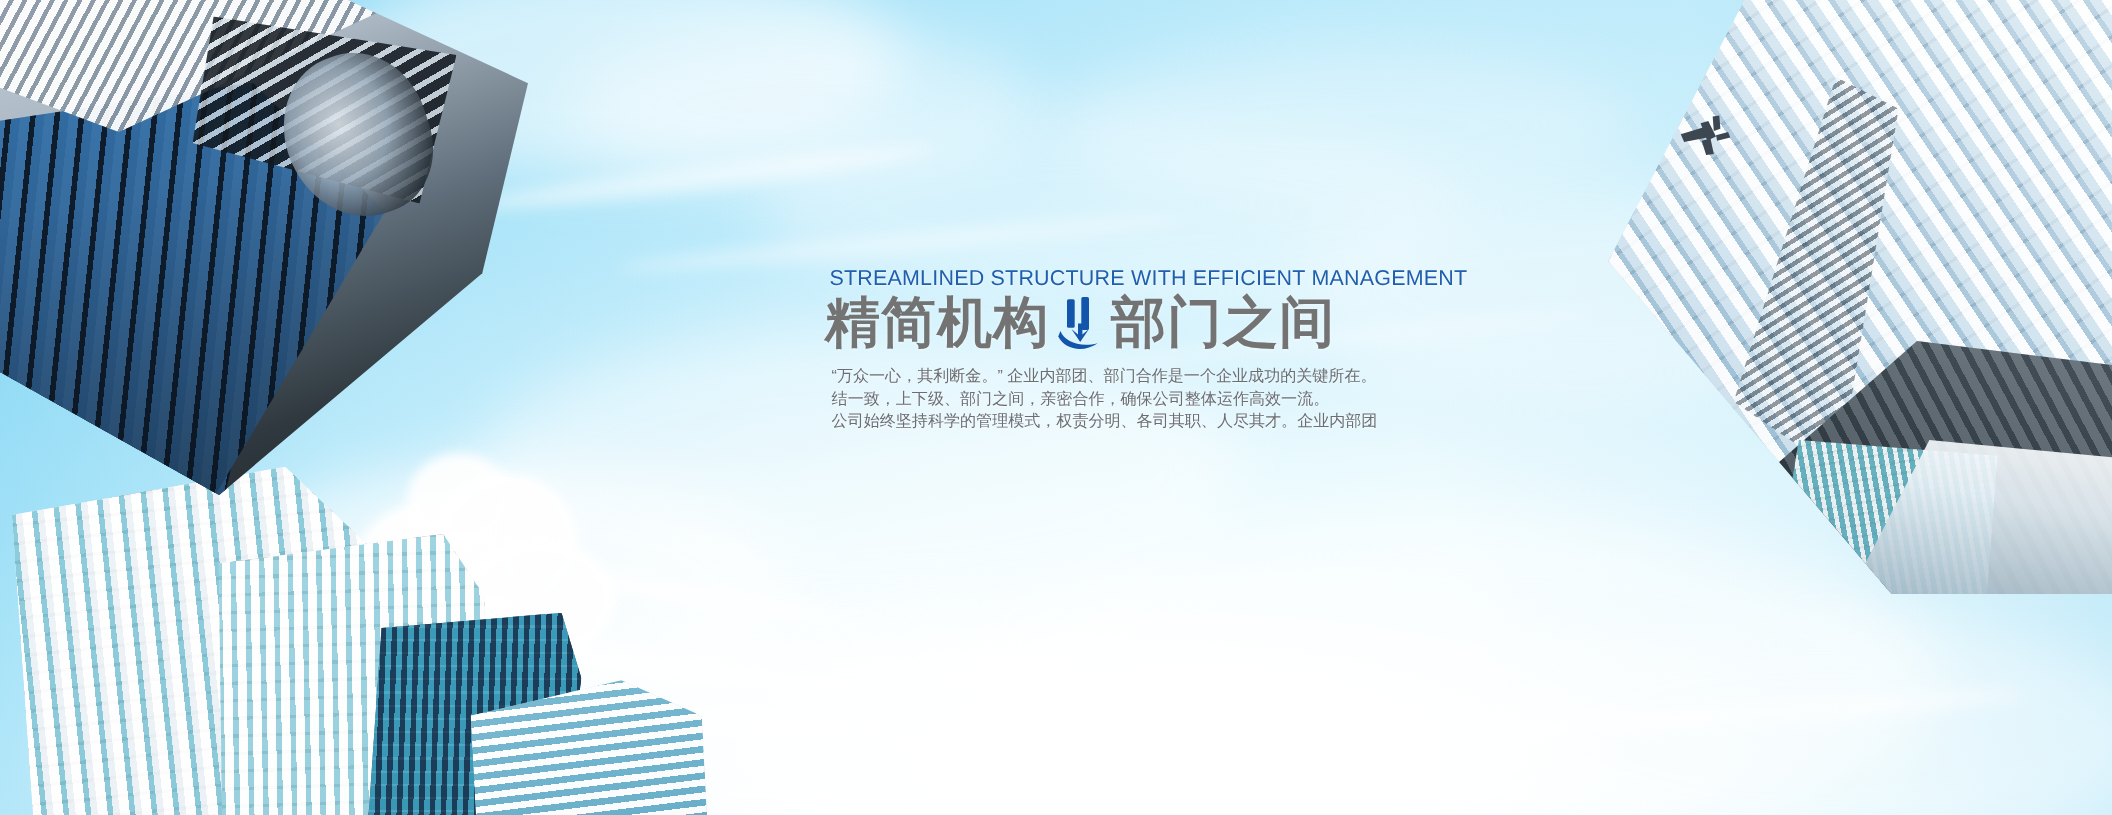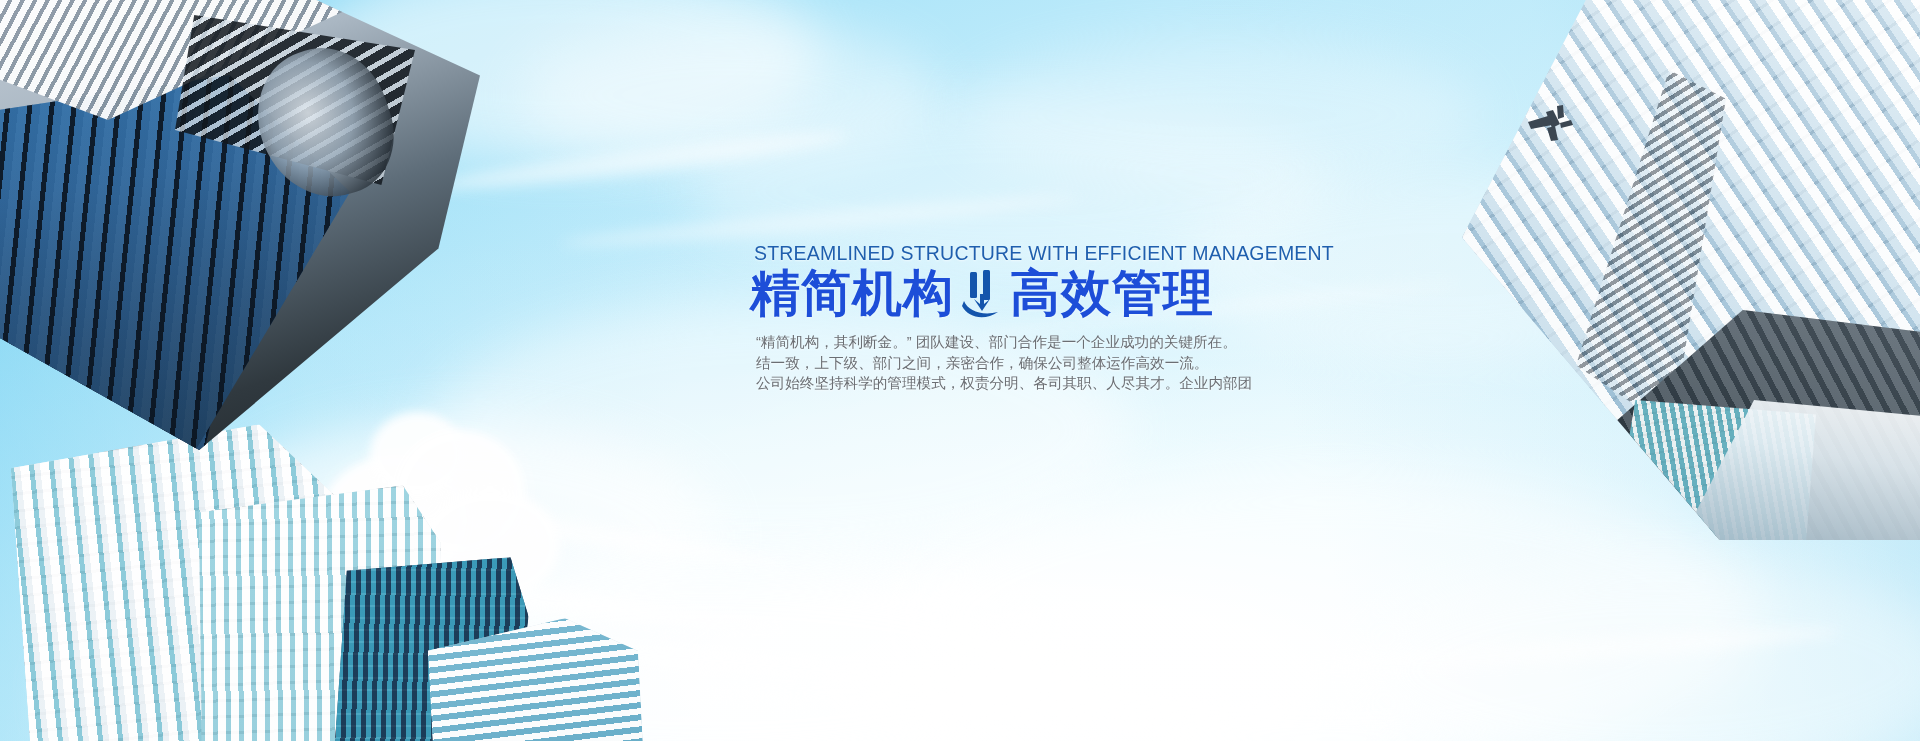--- a/index.html
+++ b/index.html
@@ -210,21 +210,21 @@
     text-shadow:0 1px 2px rgba(255,255,255,.65);
   }
   .zh-line{
     display:flex;align-items:center;
     margin:0 0 12px 0;
   }
   .zh{
     font-size:50px;
     line-height:1.06;
     font-weight:700;
-    color:#1d4ed8;
+    color:#737373;
     letter-spacing:1px;
     white-space:nowrap;
     text-shadow:0 1px 3px rgba(255,255,255,.5);
   }
   .sep-logo{
     width:44px;height:52px;margin:0 6px;
     flex:0 0 auto;
     display:block;
   }
   .sep-logo svg{display:block;width:100%;height:100%;}
@@ -318,24 +318,24 @@
         <svg viewBox="0 0 44 52" aria-hidden="true">
           <g fill="#1455ac">
             <rect x="10" y="4" width="7" height="26" rx="1.5"></rect>
             <rect x="23" y="2" width="7" height="30" rx="1.5"></rect>
             <path d="M20 26 h4 v10 l6 -5 -8 12 -8 -12 6 5 z"></path>
             <path d="M4 33 c4 10 18 15 34 11 c-13 9 -30 6 -36 -6 z"></path>
           </g>
         </svg>
       </span>
 
-      <span class="zh">高效管理</span>
+      <span class="zh">部门之间</span>
     </div>
 
     <div class="body-copy">
-      <p>“精简机构，其利断金。” 团队建设、部门合作是一个企业成功的关键所在。</p>
+      <p>“万众一心，其利断金。” 企业内部团、部门合作是一个企业成功的关键所在。</p>
       <p>结一致，上下级、部门之间，亲密合作，确保公司整体运作高效一流。</p>
       <p>公司始终坚持科学的管理模式，权责分明、各司其职、人尽其才。企业内部团</p>
     </div>
 
   </div>
 
 </div>
 
 </body></html>

